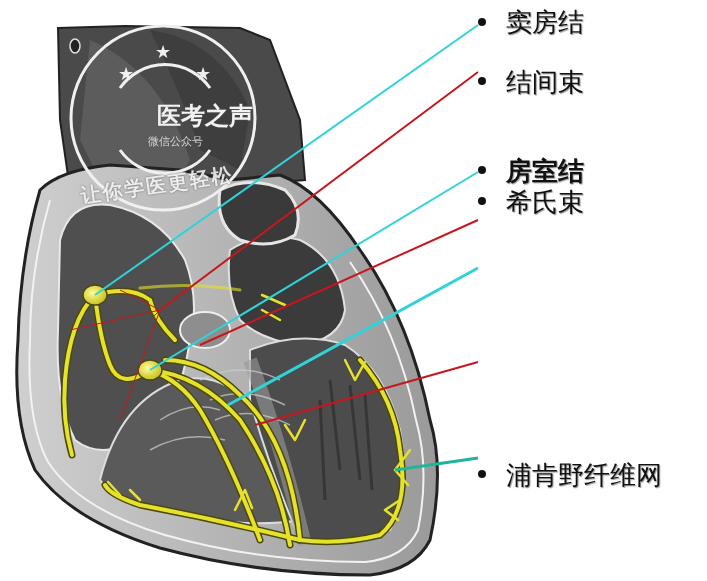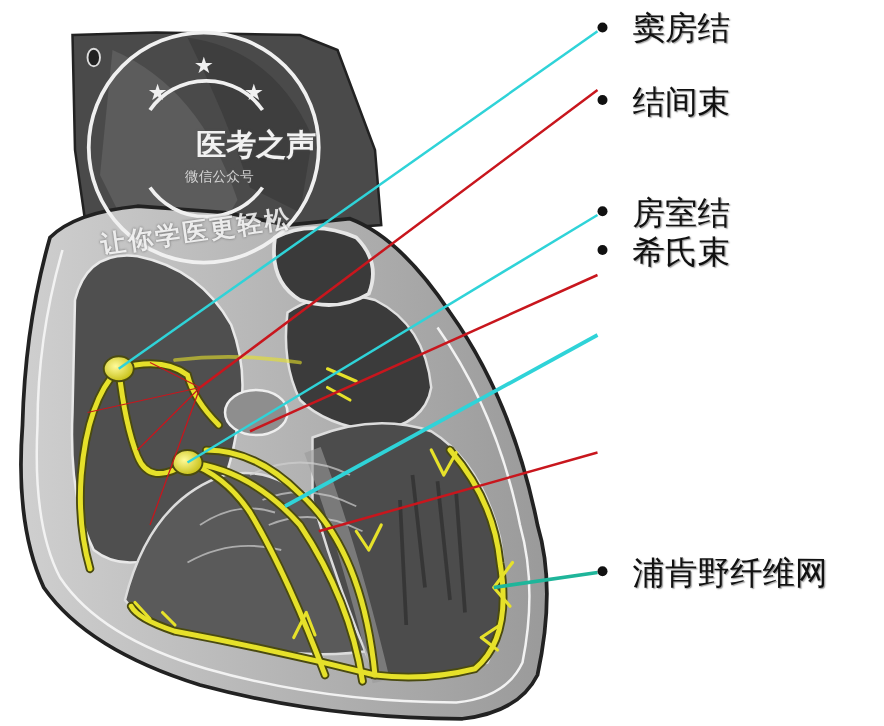--- a/index.html
+++ b/index.html
@@ -125,22 +125,22 @@
   <div class="wm-text" style="left:112px; top:100px; font-size:24px;margin-left:45px;">医考之声</div>
   <div class="wm-text" style="left:148px; top:134px; font-size:11px; font-weight:normal; opacity:0.8;">微信公众号</div>
   <div class="wm-text" style="left:80px; top:172px; font-size:20px; letter-spacing:2px; transform:rotate(-8deg); opacity:0.9;">让你学医更轻松</div>
 
   <div class="label" style="top:8px;font-family:Liberation Serif, serif;">
     <span class="bullet"></span><span>窦房结</span>
   </div>
   <div class="label" style="top:67px;">
     <span class="bullet"></span><span>结间束</span>
   </div>
-  <div class="label" style="top:156px;">
+  <div class="label" style="top:156px;font-weight:bold;">
     <span class="bullet"></span><span>房室结</span>
   </div>
   <div class="label" style="top:187px;">
     <span class="bullet"></span><span>希氏束</span>
   </div>
-  <div class="label" style="top:444px;">
+  <div class="label" style="top:460px;">
     <span class="bullet"></span><span>浦肯野纤维网</span>
   </div>
 </div>
 
 </body></html>

